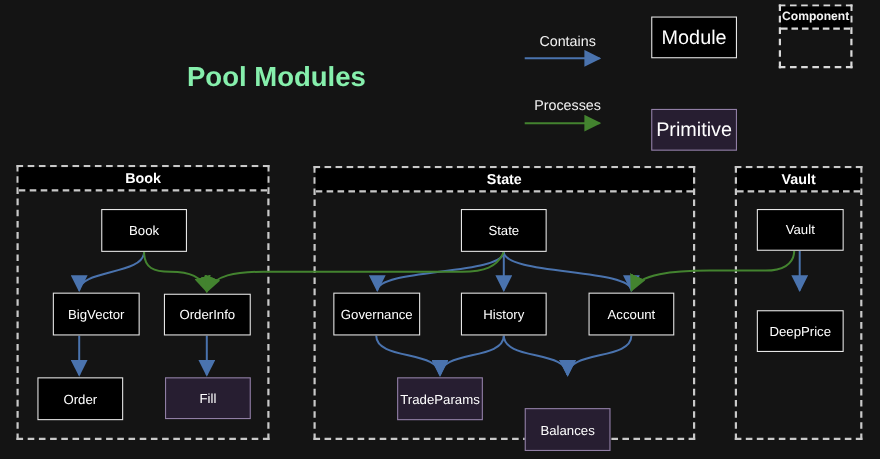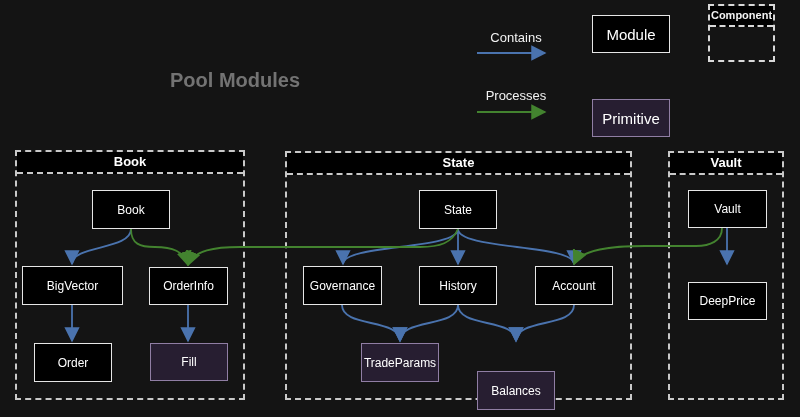--- a/index.html
+++ b/index.html
@@ -1,22 +1,22 @@
 <!DOCTYPE html>
 <html><head>
 <meta charset="utf-8">
 <style>
   html,body{margin:0;padding:0;background:#141414;}
   .canvas{position:relative;width:800px;height:417px;background:#141414;overflow:hidden;
           font-family:"Liberation Sans","DejaVu Sans",sans-serif;color:#f2f2f2;}
-  .page-title{position:absolute;left:170px;top:56px;font-size:20px;font-weight:bold;color:#737373;margin-top:13px;}
+  .page-title{position:absolute;left:170px;top:56px;font-size:25px;font-weight:bold;color:#86efac;}
   
   .legend-label{position:absolute;width:92px;text-align:center;font-size:13px;color:#f2f2f2;}
   .legend-node{position:absolute;display:flex;align-items:center;justify-content:center;
-               font-size:15px;color:#fff;box-sizing:border-box;}
+               font-size:18px;color:#fff;box-sizing:border-box;}
   .modulebox{background:#000;border:1.5px solid #e6e6e6;}
   .primitivebox{background:#271e31;border:1.5px solid #907ea4;}
   .componentbox{position:absolute;box-sizing:border-box;border:2px dashed #d9d9d9;background:transparent;}
   .componentbox .ctitle{background:#000;border-bottom:2px dashed #d9d9d9;font-size:11px;font-weight:bold;
                         text-align:center;white-space:nowrap;line-height:19px;height:19px;overflow:hidden;}
   
   .container{position:absolute;box-sizing:border-box;border:2px dashed #c9c9c9;background:transparent;z-index:1;}
   .container .title{background:#000;border-bottom:2px dashed #c9c9c9;height:20px;line-height:20px;
                     text-align:center;font-size:13px;font-weight:bold;color:#fff;}
   
@@ -53,21 +53,21 @@
       </div>
       <div class="container" style="left: 285px; top: 151px; width: 347px; height: 249px;">
         <div class="title">State</div>
       </div>
       <div class="container" style="left: 668px; top: 151px; width: 116px; height: 249px;">
         <div class="title">Vault</div>
       </div>
       <div class="node" style="left: 92px; top: 190px; width: 78px; height: 39px;">
         <span>Book</span>
       </div>
-      <div class="node" style="left: 22px; top: 266px; width: 101px; height: 39px;">
+      <div class="node" style="left: 48px; top: 266px; width: 79px; height: 39px;">
         <span>BigVector</span>
       </div>
       <div class="node" style="left: 149px; top: 267px; width: 79px; height: 38px;">
         <span>OrderInfo</span>
       </div>
       <div class="node" style="left: 34px; top: 343px; width: 78px; height: 39px;">
         <span>Order</span>
       </div>
       <div class="node primitive" style="left: 150px; top: 343px; width: 78px; height: 38px;">
         <span>Fill</span>

